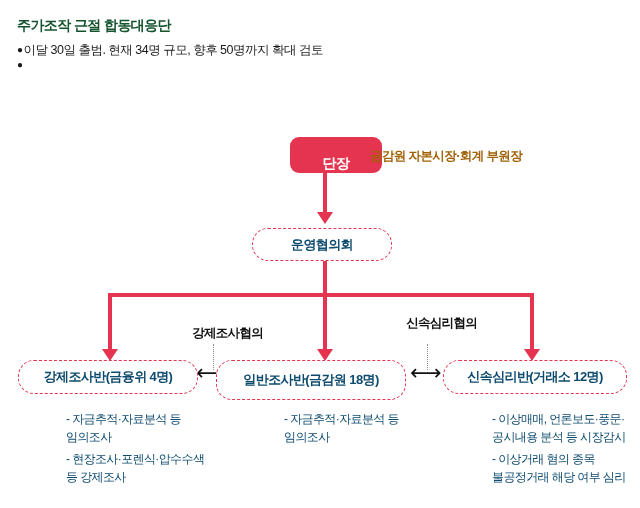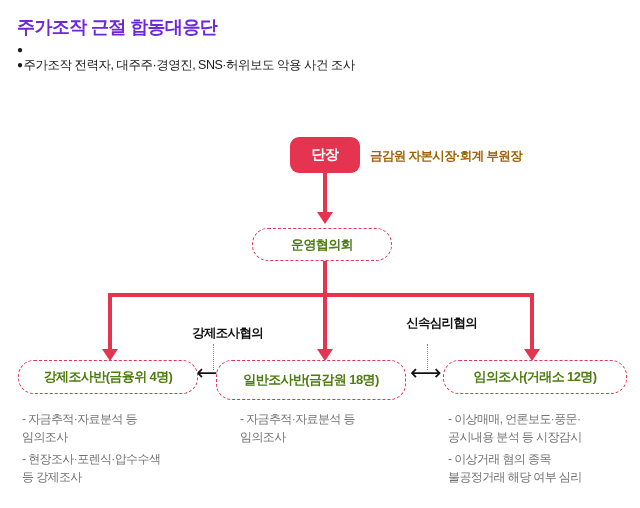--- a/index.html
+++ b/index.html
@@ -22,24 +22,24 @@
   }
 
   
   .header {
     position: absolute;
     left: 17px;
     top: 16px;
     width: 610px;
   }
   .page-title {
-    font-size: 18px;
-    font-weight: bold;
-    letter-spacing: -0.6px;
-    color: #6d28d9;
+    font-size: 14px;
+    font-weight: bold;
+    letter-spacing: -0.6px;
+    color: #14532d;
     line-height: 1.3;
     margin: 0 0 7px 0;
     white-space: nowrap;
   }
   .bullet-line {
     font-size: 12.5px;
     letter-spacing: -0.5px;
     color: #1a1a1a;
     line-height: 1.55;
     white-space: nowrap;
@@ -66,21 +66,21 @@
   .node-solid {
     background: #e4344f;
     color: #ffffff;
     border-radius: 9px;
     font-size: 14px;
     font-weight: bold;
     letter-spacing: -0.5px;
   }
   .node-dashed {
     background: #ffffff;
-    color: #4d7c0f;
+    color: #0c4a6e;
     border: 1.6px dashed #e4344f;
     border-radius: 16px;
     font-size: 13px;
     font-weight: bold;
     letter-spacing: -0.6px;
   }
   .side-label {
     position: absolute;
     font-size: 12.5px;
     font-weight: bold;
@@ -124,48 +124,49 @@
     position: absolute;
     color: #111111;
     line-height: 1;
   }
 
   
   .detail-col {
     position: absolute;
     font-size: 12px;
     letter-spacing: -0.6px;
-    color: #737373;
+    color: #0c4a6e;
     line-height: 1.5;
+    margin-left: 44px;
   }
   .detail-item {
     display: block;
     margin-bottom: 4px;
     white-space: pre-line;
   }
 </style>
 </head>
 <body>
 
 <div id="page">
 
   <div class="header">
     <div class="page-title">주가조작 근절 합동대응단</div>
 
     <div class="bullet-line">
       <span class="bullet-dot">●</span>
+      <span>이달 30일 출범. 현재 34명 규모, 향후 50명까지 확대 검토</span>
     </div>
 
     <div class="bullet-line">
       <span class="bullet-dot">●</span>
-      <span>주가조작 전력자, 대주주·경영진, SNS·허위보도 악용 사건 조사</span>
     </div>
   </div>
 
-  <div class="node node-solid" style="left:290px; top:137px; width:70px; height:36px;">
+  <div class="node node-solid" style="left:290px; top:137px; width:92px; height:36px;align-items:flex-end;">
     <span>단장</span>
   </div>
 
   <div class="side-label" style="left:370px; top:148px;">금감원 자본시장·회계 부원장</div>
 
   <div class="conn v-line" style="left:323px; top:173px; height:40px;"></div>
   <div class="arrow-down" style="left:317px; top:212px;"></div>
 
   <div class="node node-dashed" style="left:252px; top:228px; width:140px; height:33px;">
     <span>운영협의회</span>
@@ -194,21 +195,21 @@
 
   <div class="node node-dashed" style="left:18px; top:360px; width:180px; height:34px;">
     <span>강제조사반(금융위 4명)</span>
   </div>
 
   <div class="node node-dashed" style="left:216px; top:360px; width:190px; height:40px;">
     <span>일반조사반(금감원 18명)</span>
   </div>
 
   <div class="node node-dashed" style="left:443px; top:360px; width:184px; height:34px;">
-    <span>임의조사(거래소 12명)</span>
+    <span>신속심리반(거래소 12명)</span>
   </div>
 
   <div class="detail-col" style="left:22px; top:410px; width:200px;">
     <span class="detail-item">- 자금추적·자료분석 등
   임의조사</span>
     <span class="detail-item">- 현장조사·포렌식·압수수색
   등 강제조사</span>
   </div>
 
   <div class="detail-col" style="left:240px; top:410px; width:200px;">

